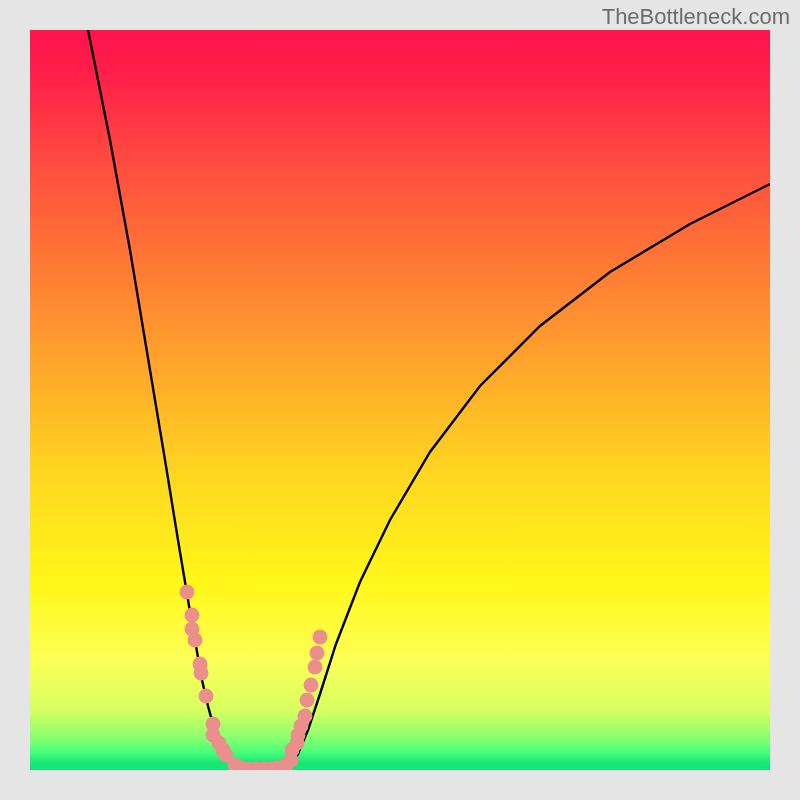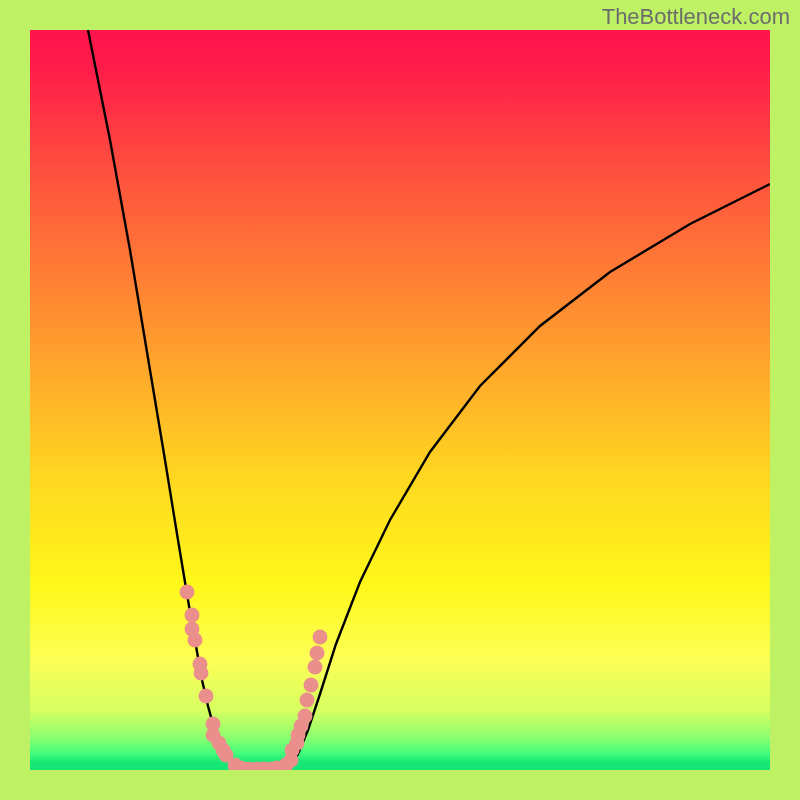--- a/index.html
+++ b/index.html
@@ -8,21 +8,21 @@
     width: 800px;
     height: 800px;
     overflow: hidden;
     background: #000;
     font-family: Arial, Helvetica, sans-serif;
   }
   .frame {
     position: relative;
     width: 800px;
     height: 800px;
-    background: #bef264;
+    background: #e5e5e5;
   }
   .watermark {
     position: absolute;
     top: 4px;
     right: 10px;
     color: #6c6c6c;
     font-size: 22px;
     font-weight: 400;
     letter-spacing: 0;
     z-index: 5;

